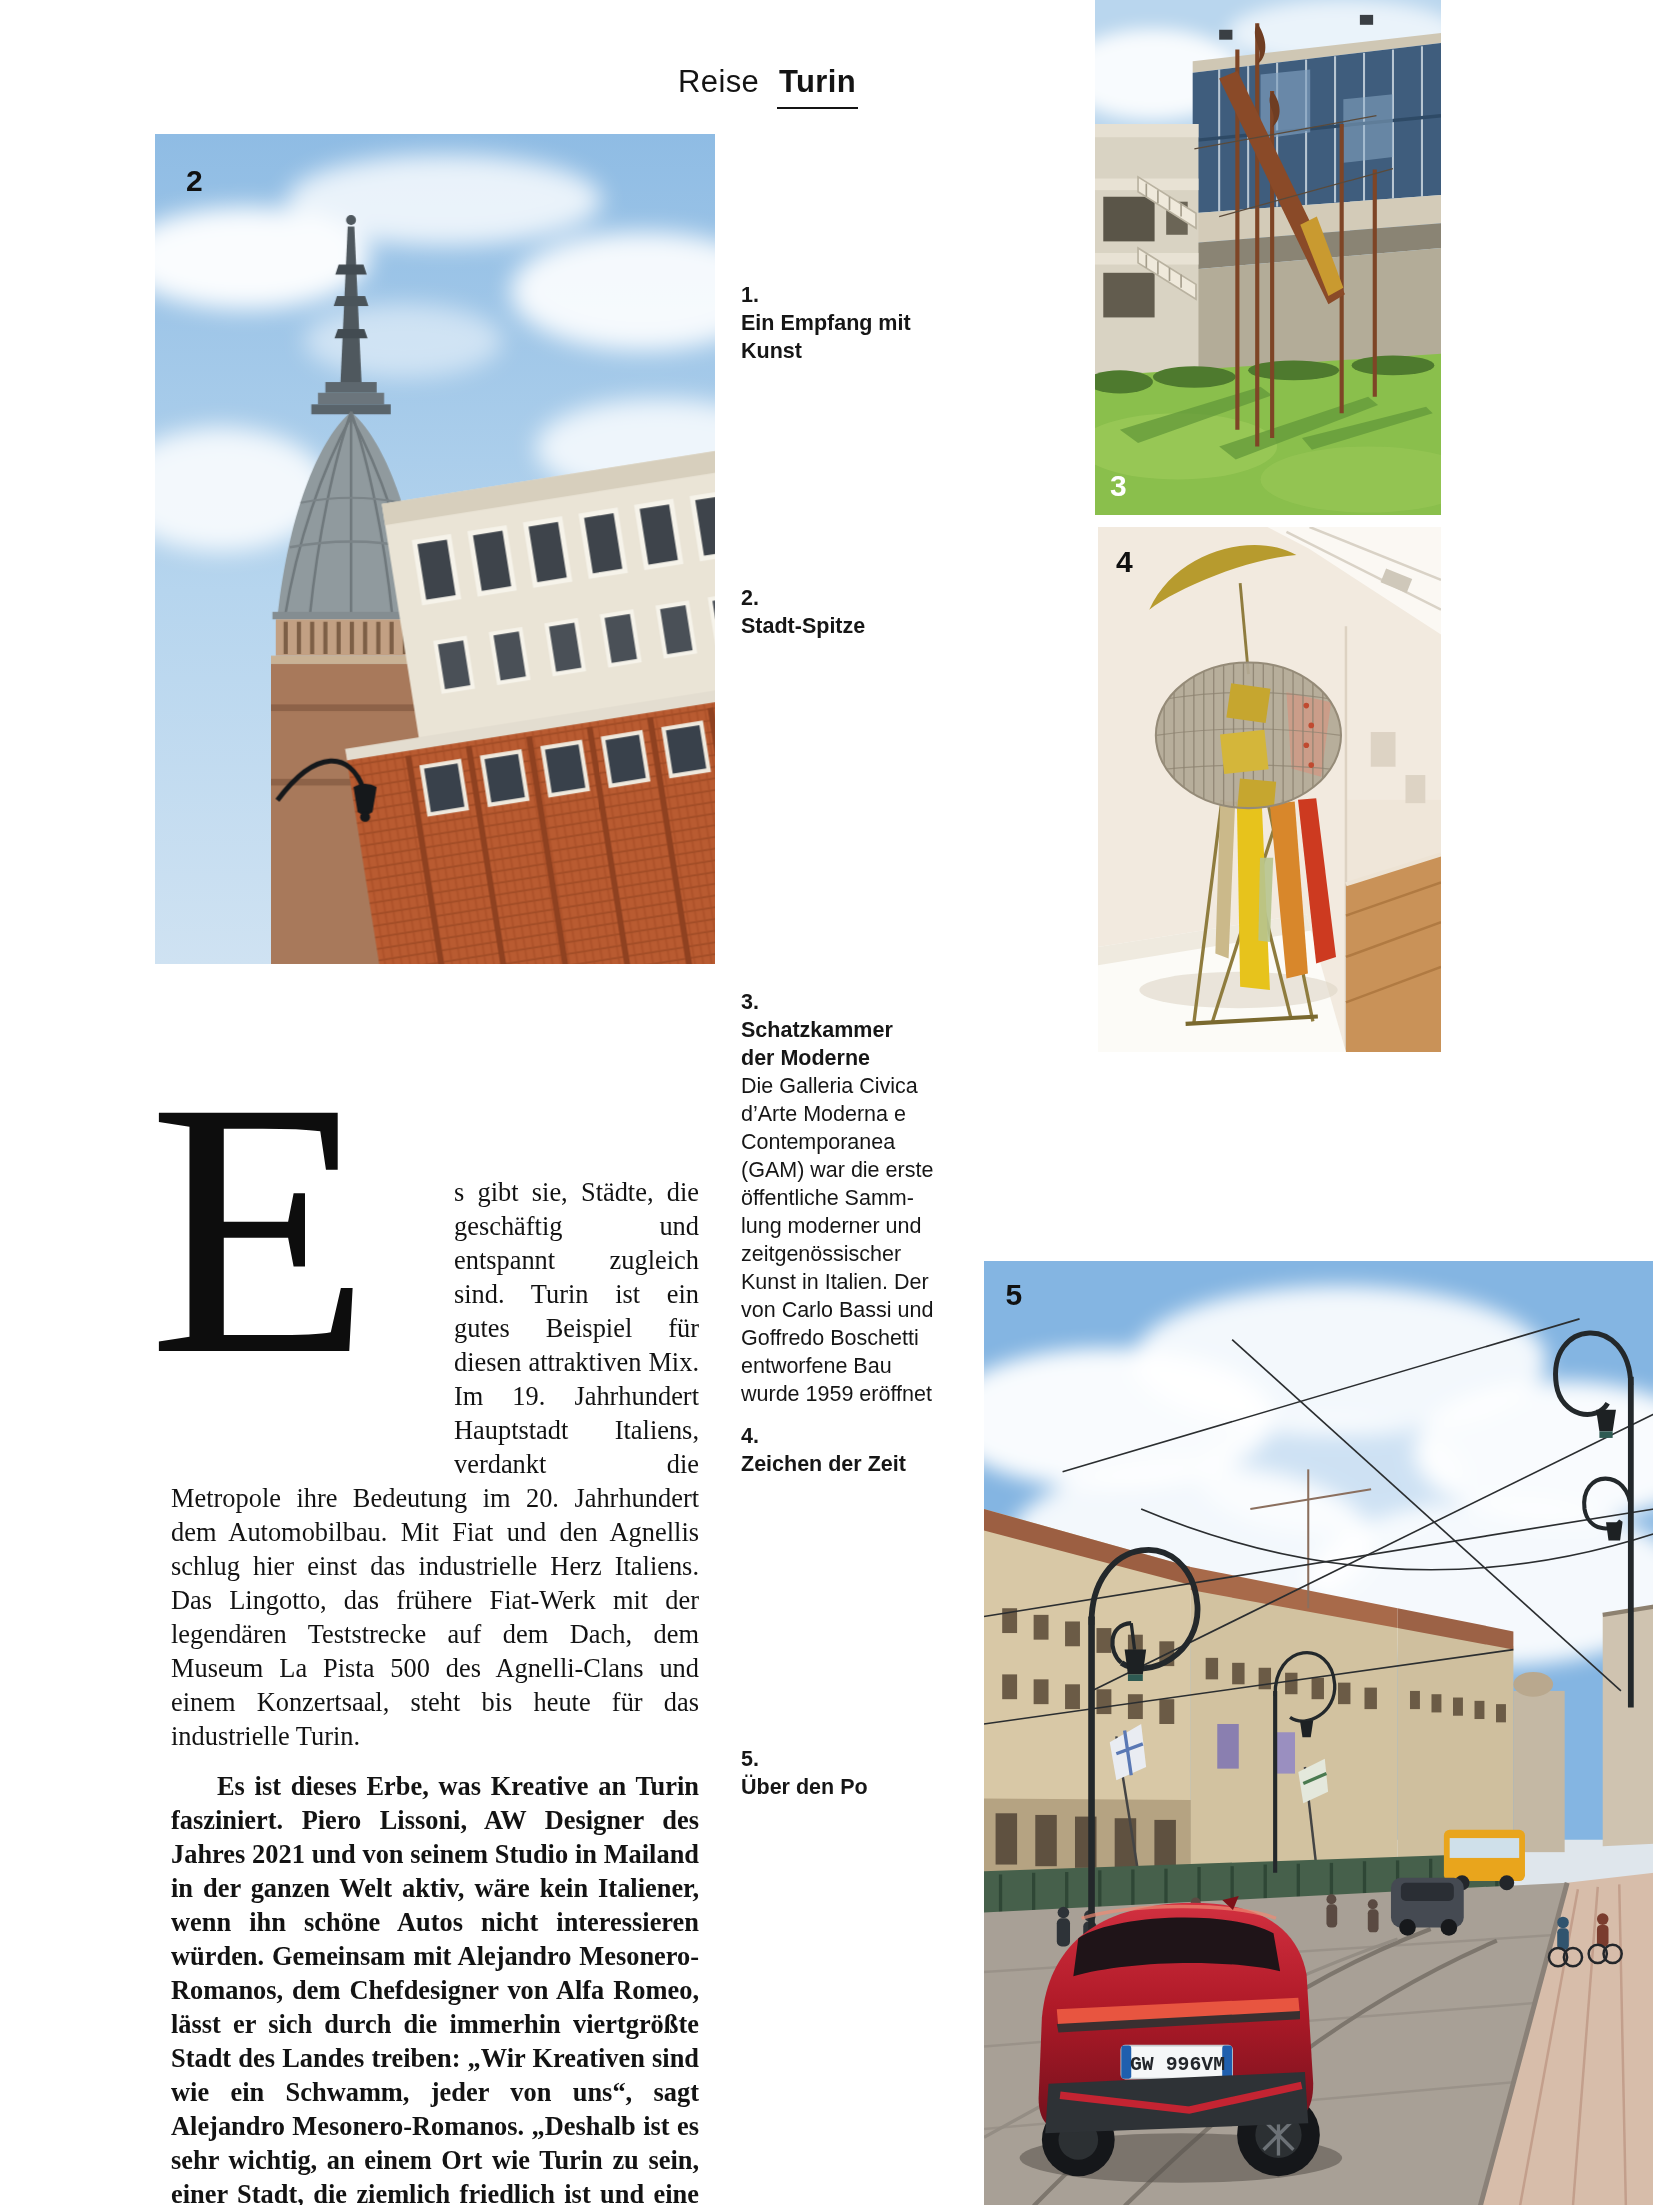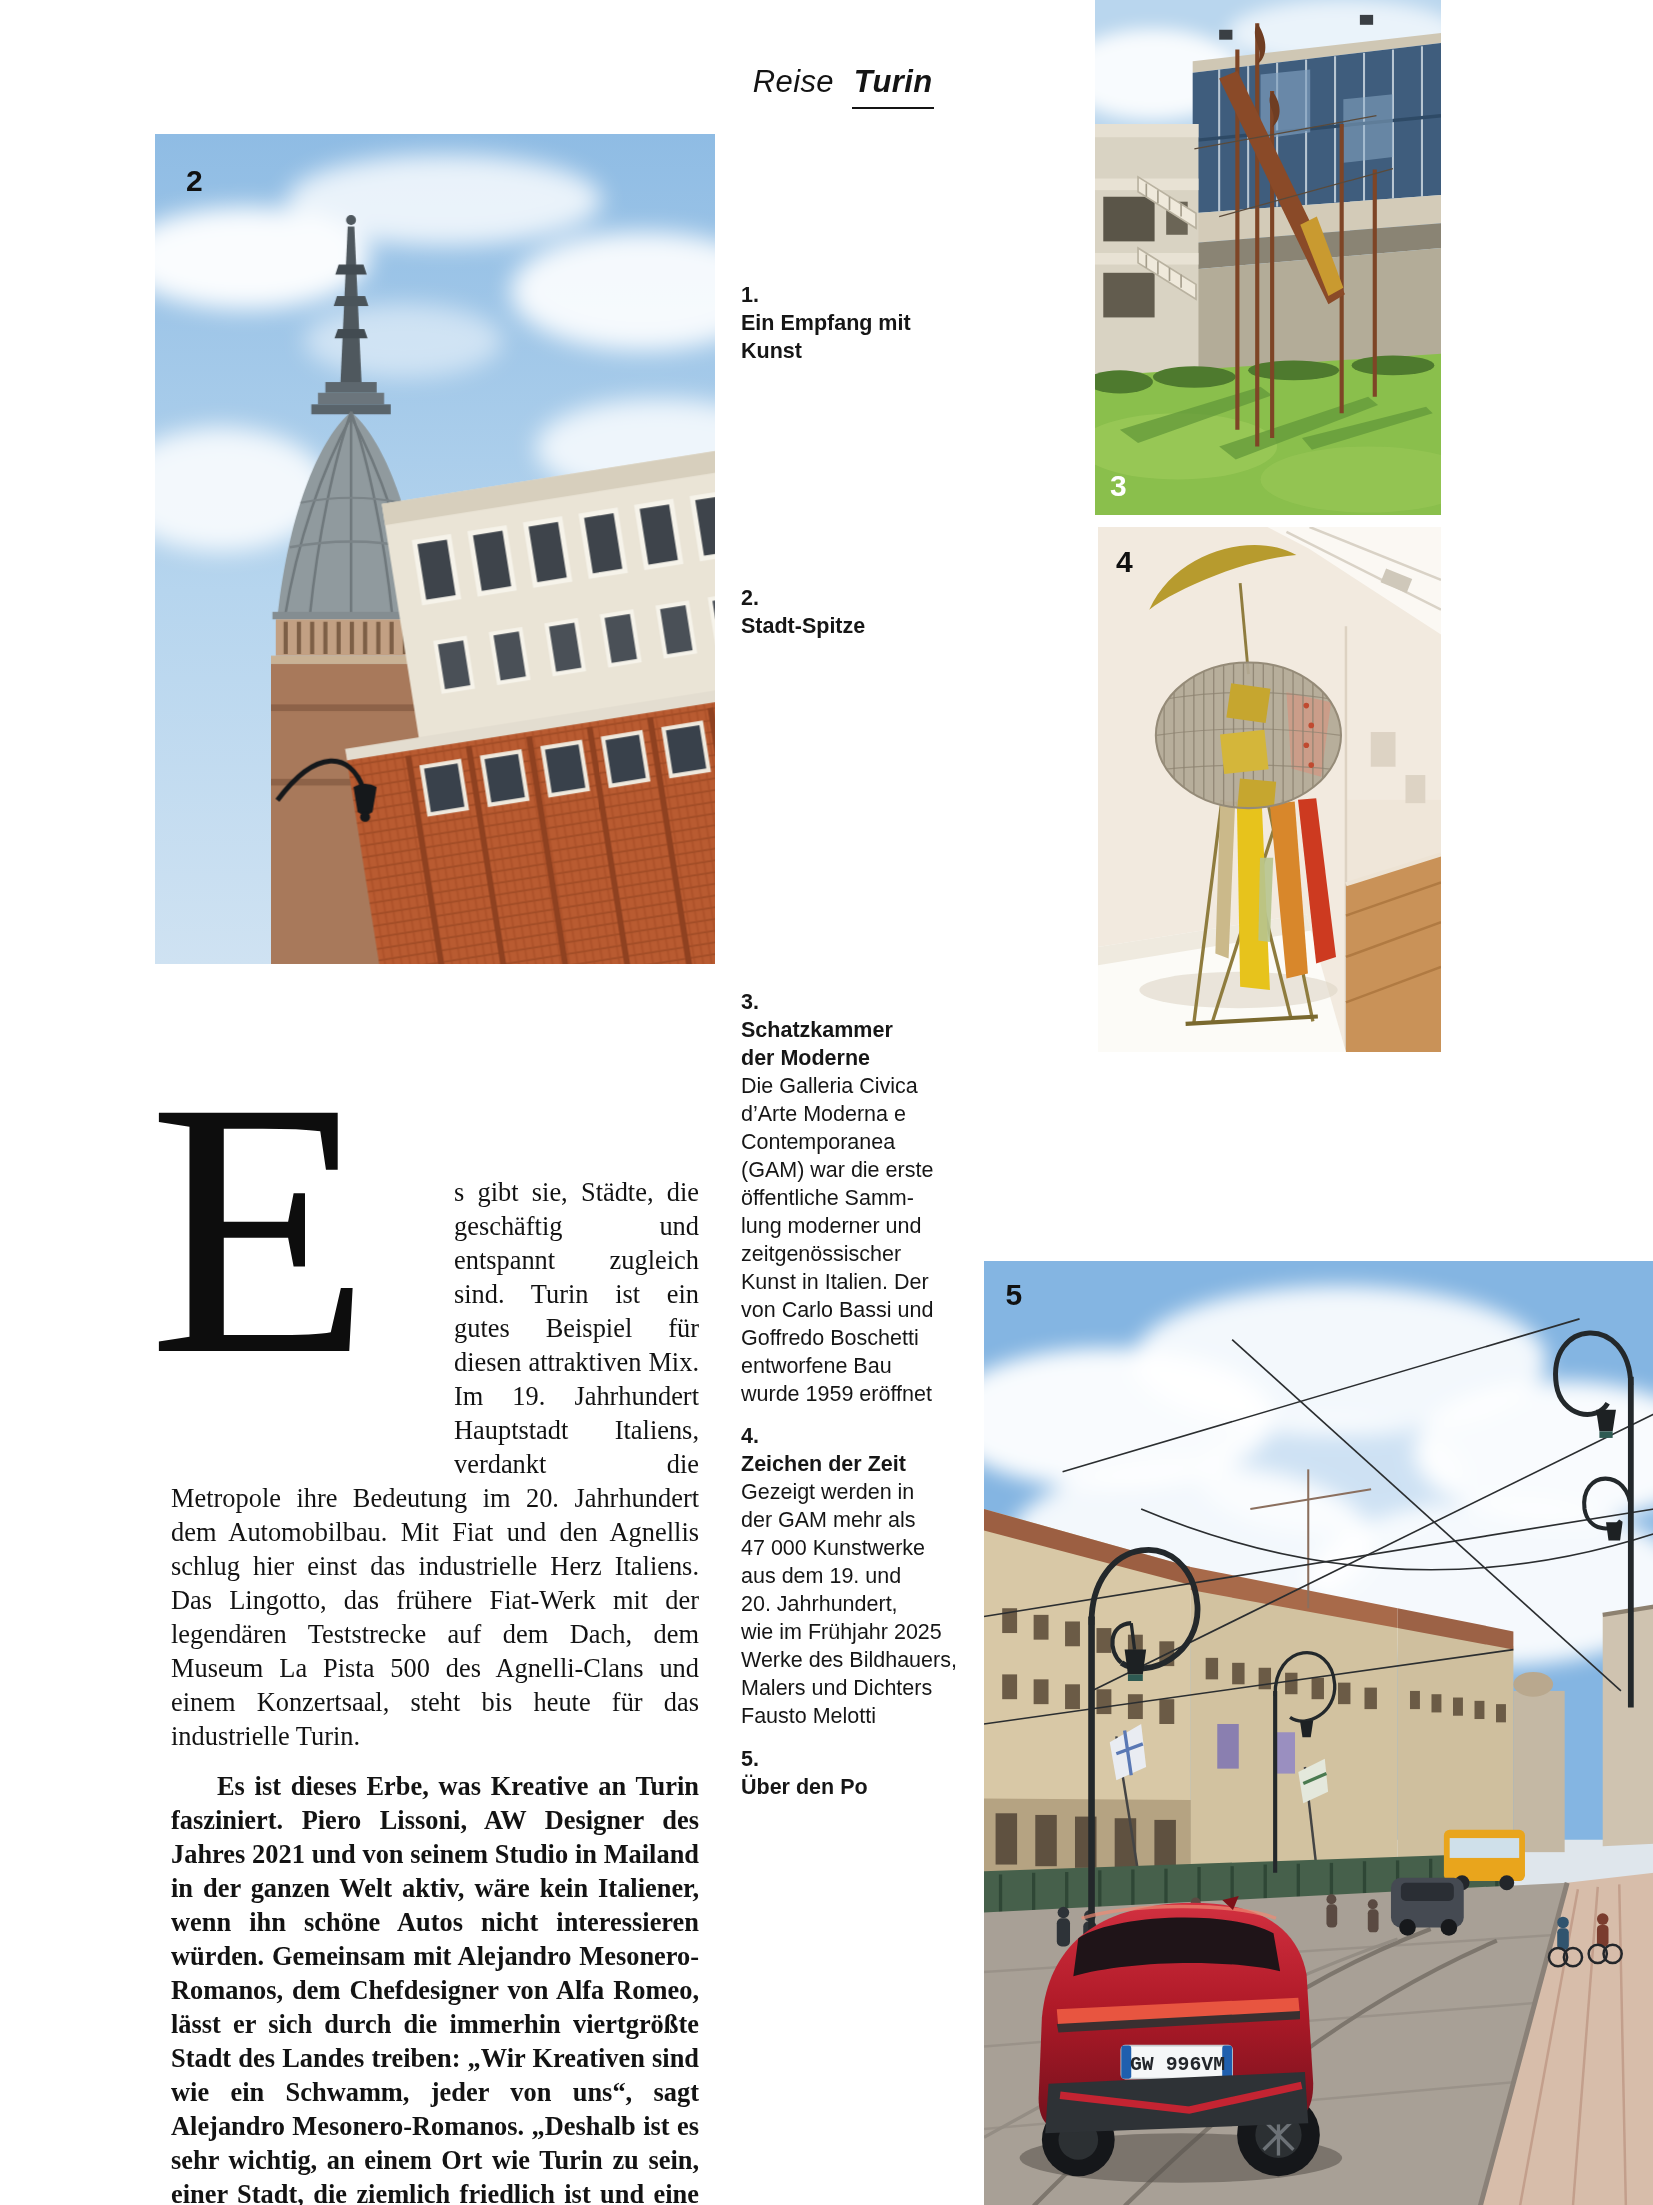--- a/index.html
+++ b/index.html
@@ -1,21 +1,21 @@
 <!DOCTYPE html>
 <html style="font-size:13.2px"><head>
 <meta charset="utf-8">
 <style>
   html,body{margin:0;padding:0;background:#ffffff;}
   .page{position:relative;width:1653px;height:2205px;background:#fff;overflow:hidden;
         font-family:"Liberation Sans",sans-serif;color:#141414;}
 
   
-  .header{position:absolute;top:64px;left:678px;width:331px;text-align:center;
-          font-size:31px;letter-spacing:0.4px;white-space:nowrap;font-style:italic;}
+  .header{position:absolute;top:64px;left:678px;width:331px;
+          font-size:31px;letter-spacing:0.4px;white-space:nowrap;}
   .header .section{font-weight:400;margin-right:18px;}
   .header .topic{font-weight:700;display:inline-block;padding:0 1.7px 7.4px 1.7px;
                  border-bottom:2.5px solid #141414;}
 
   
   .photo{position:absolute;overflow:hidden;background:#dfe6ec;}
   #photo2{left:155px;top:134px;width:560px;height:830px;}
   #photo3{left:1095px;top:0;width:346px;height:515px;}
   #photo4{left:1098px;top:527px;width:343px;height:525px;}
   #photo5{left:984px;top:1261px;width:670px;height:945px;}
@@ -594,29 +594,21 @@
 öffentliche Samm-
 lung moderner und
 zeitgenössischer
 Kunst in Italien. Der
 von Carlo Bassi und
 Goffredo Boschetti
 entworfene Bau
 wurde 1959 eröffnet</span>
   </div>
   <div class="cap" id="cap4">
-    <span class="num">4.</span><span class="title">Zeichen der Zeit</span><span class="body">Gezeigt werden in
-der GAM mehr als
-47 000 Kunstwerke
-aus dem 19. und
-20. Jahrhundert,
-wie im Frühjahr 2025
-Werke des Bildhauers,
-Malers und Dichters
-Fausto Melotti</span>
+    <span class="num">4.</span><span class="title">Zeichen der Zeit</span>
   </div>
   <div class="cap" id="cap5">
     <span class="num">5.</span><span class="title">Über den Po</span>
   </div>
 
   <div class="article">
     <span class="dropcap">E</span>
     <p class="p1"><span class="dc-spacer"></span><span>s gibt sie, Städte, die geschäftig und entspannt zugleich sind. Turin ist ein gutes Beispiel für diesen attraktiven Mix. Im 19. Jahrhundert Hauptstadt Italiens, verdankt die Metropole ihre Bedeutung im 20. Jahrhundert dem Automobilbau. Mit Fiat und den Agnellis schlug hier einst das industrielle Herz Italiens. Das Lingotto, das frühere Fiat-Werk mit der legendären Teststrecke auf dem Dach, dem Museum La Pista 500 des Agnelli-Clans und einem Konzertsaal, steht bis heute für das industrielle Turin.</span></p>
     <p class="p2">Es ist dieses Erbe, was Kreative an Turin fasziniert. Piero Lissoni, AW Designer des Jahres 2021 und von seinem Studio in Mailand in der ganzen Welt aktiv, wäre kein Italiener, wenn ihn schöne Autos nicht interessieren würden. Gemeinsam mit Alejandro Mesonero-Romanos, dem Chefdesigner von Alfa Romeo, lässt er sich durch die immerhin viertgrößte Stadt des Landes treiben: „Wir Kreativen sind wie ein Schwamm, jeder von uns“, sagt Alejandro Mesonero-Romanos. „Deshalb ist es sehr wichtig, an einem Ort wie Turin zu sein, einer Stadt, die ziemlich friedlich ist und eine positive Stimmung hat. Das ist es, was einen kreativ macht.</p>
   </div>

